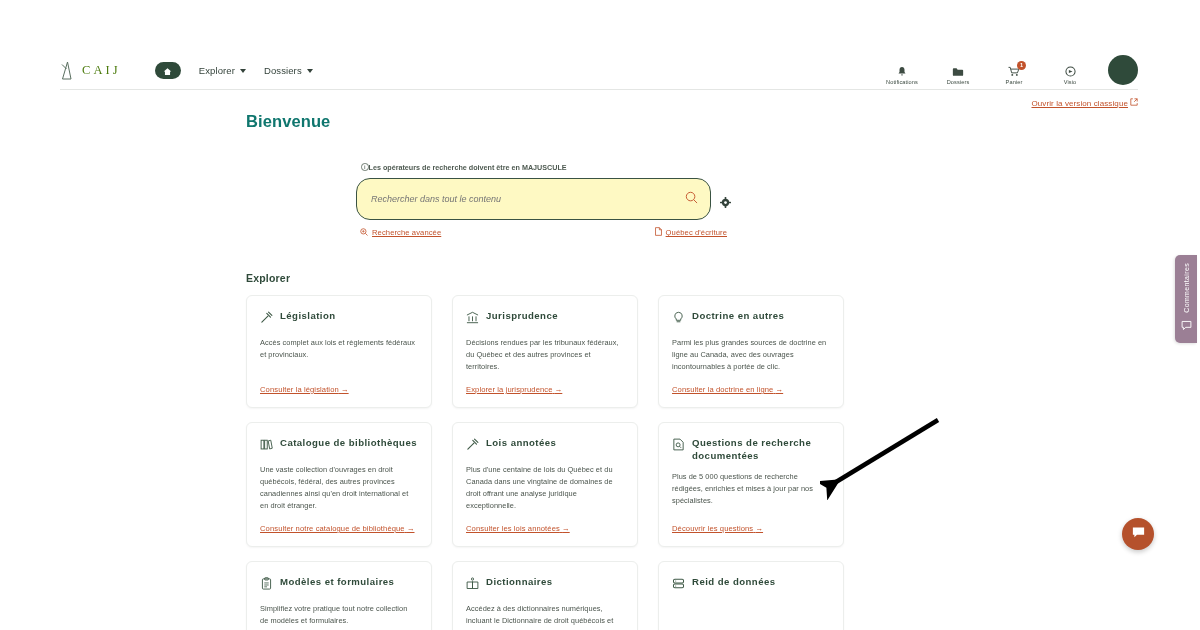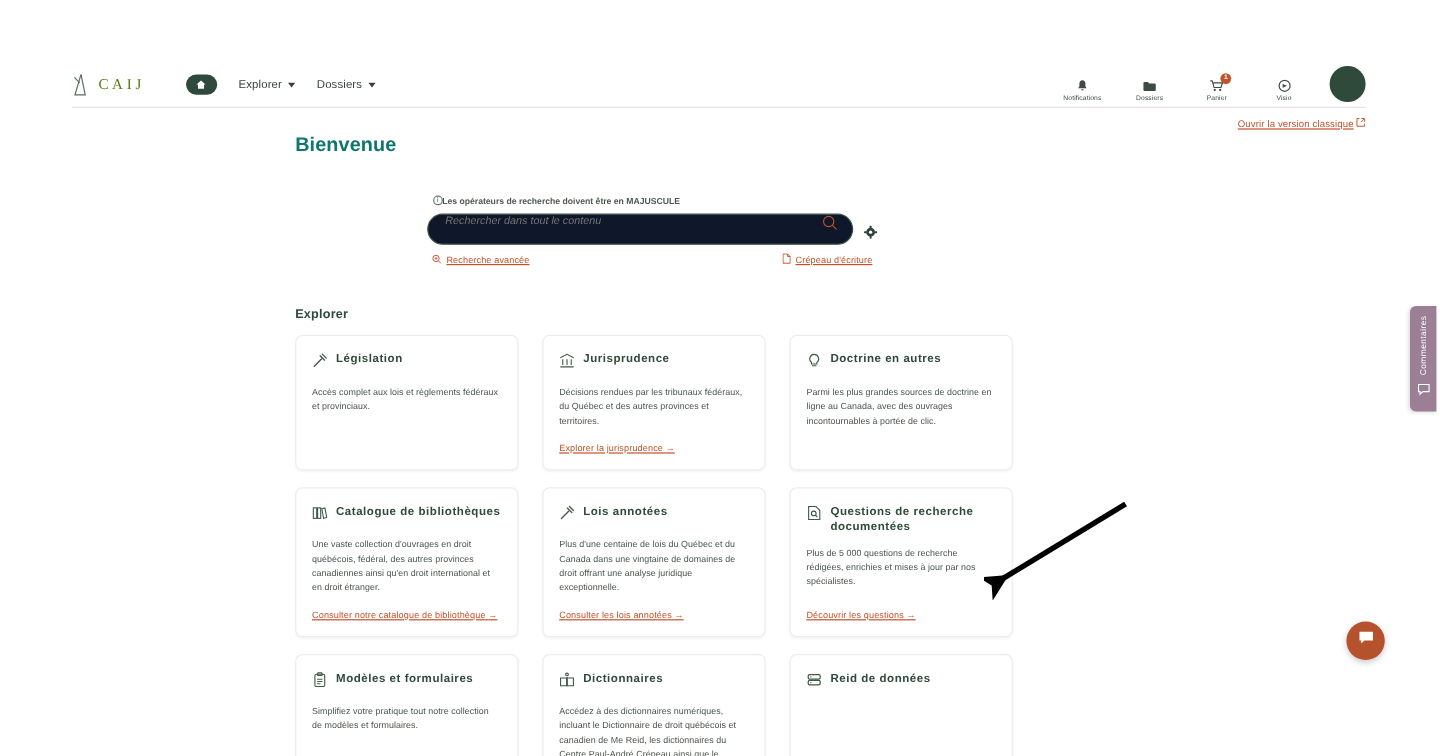--- a/index.html
+++ b/index.html
@@ -169,27 +169,27 @@
     border: 1px solid #6d7a70;
     border-radius: 50%;
     font-size: 5.5px;
     line-height: 6px;
     text-align: center;
     color: #6d7a70;
   }
   .search-row { display: flex; align-items: center; gap: 9px; }
   .search-box {
     flex: 1;
-    height: 26px;
+    height: 42px;
     border: 1px solid #3a5343;
     border-radius: 14px;
     display: flex;
-    align-items: flex-start;
+    align-items: center;
     padding: 0 12px 0 14px;
-    background: #0f172a;
+    background: #fef9c3;
   }
   .search-input {
     flex: 1;
     border: none;
     outline: none;
     font-size: 9px;
     font-style: italic;
     color: #6b766e;
     font-family: "Liberation Sans", sans-serif;
     background: transparent;
@@ -460,21 +460,21 @@
           <span>Recherche avancée</span>
         </a>
 
         <a class="slink" href="#">
           <span>
             <svg width="7" height="9" viewBox="0 0 8 10">
               <path d="M.6 .6 H5 L7.4 3 V9.4 H.6 Z" fill="none" stroke="#c2522b" stroke-width=".9"></path>
               <path d="M5 .6 V3 H7.4" fill="none" stroke="#c2522b" stroke-width=".9"></path>
             </svg>
           </span>
-          <span>Crépeau d'écriture</span>
+          <span>Québec d'écriture</span>
         </a>
       </div>
     </div>
 
     <h2 class="explorer-title">Explorer</h2>
 
     <div class="grid">
 
       <div class="card">
         <div class="card-head">
@@ -483,20 +483,24 @@
               <g stroke="#3f5a47" stroke-width="1.2" fill="none" stroke-linecap="round">
                 <line x1="2" y1="12" x2="8.5" y2="5.5"></line>
                 <line x1="7.3" y1="2.6" x2="11.3" y2="6.6"></line>
                 <line x1="9.2" y1="1.2" x2="12.8" y2="4.8"></line>
               </g>
             </svg>
           </span>
           <div class="card-title">Législation</div>
         </div>
         <div class="card-desc">Accès complet aux lois et règlements fédéraux et provinciaux.</div>
+        <a class="card-link" href="#">
+          <span>Consulter la législation</span>
+          <span class="arr">→</span>
+        </a>
       </div>
 
       <div class="card">
         <div class="card-head">
           <span class="card-ico">
             <svg width="13" height="13" viewBox="0 0 14 14">
               <g stroke="#3f5a47" stroke-width="1" fill="none">
                 <path d="M1 4.4 L7 1.4 L13 4.4"></path>
                 <line x1="1" y1="12.6" x2="13" y2="12.6"></line>
                 <line x1="3.2" y1="5.8" x2="3.2" y2="11"></line>
@@ -518,20 +522,24 @@
         <div class="card-head">
           <span class="card-ico">
             <svg width="13" height="13" viewBox="0 0 14 14">
               <path d="M7 1.4 A4 4 0 0 1 9.4 8.6 V10 H4.6 V8.6 A4 4 0 0 1 7 1.4 Z" fill="none" stroke="#3f5a47" stroke-width="1"></path>
               <line x1="5" y1="11.6" x2="9" y2="11.6" stroke="#3f5a47" stroke-width="1"></line>
             </svg>
           </span>
           <div class="card-title">Doctrine en autres</div>
         </div>
         <div class="card-desc">Parmi les plus grandes sources de doctrine en ligne au Canada, avec des ouvrages incontournables à portée de clic.</div>
+        <a class="card-link" href="#">
+          <span>Consulter la doctrine en ligne</span>
+          <span class="arr">→</span>
+        </a>
       </div>
 
       <div class="card">
         <div class="card-head">
           <span class="card-ico">
             <svg width="13" height="13" viewBox="0 0 14 14">
               <g stroke="#3f5a47" stroke-width="1" fill="none">
                 <rect x="1.2" y="2.4" width="3" height="9.4"></rect>
                 <rect x="5" y="2.4" width="2.8" height="9.4"></rect>
                 <path d="M8.8 3.2 L11.6 2.4 L13.2 11 L10.4 11.8 Z"></path>

